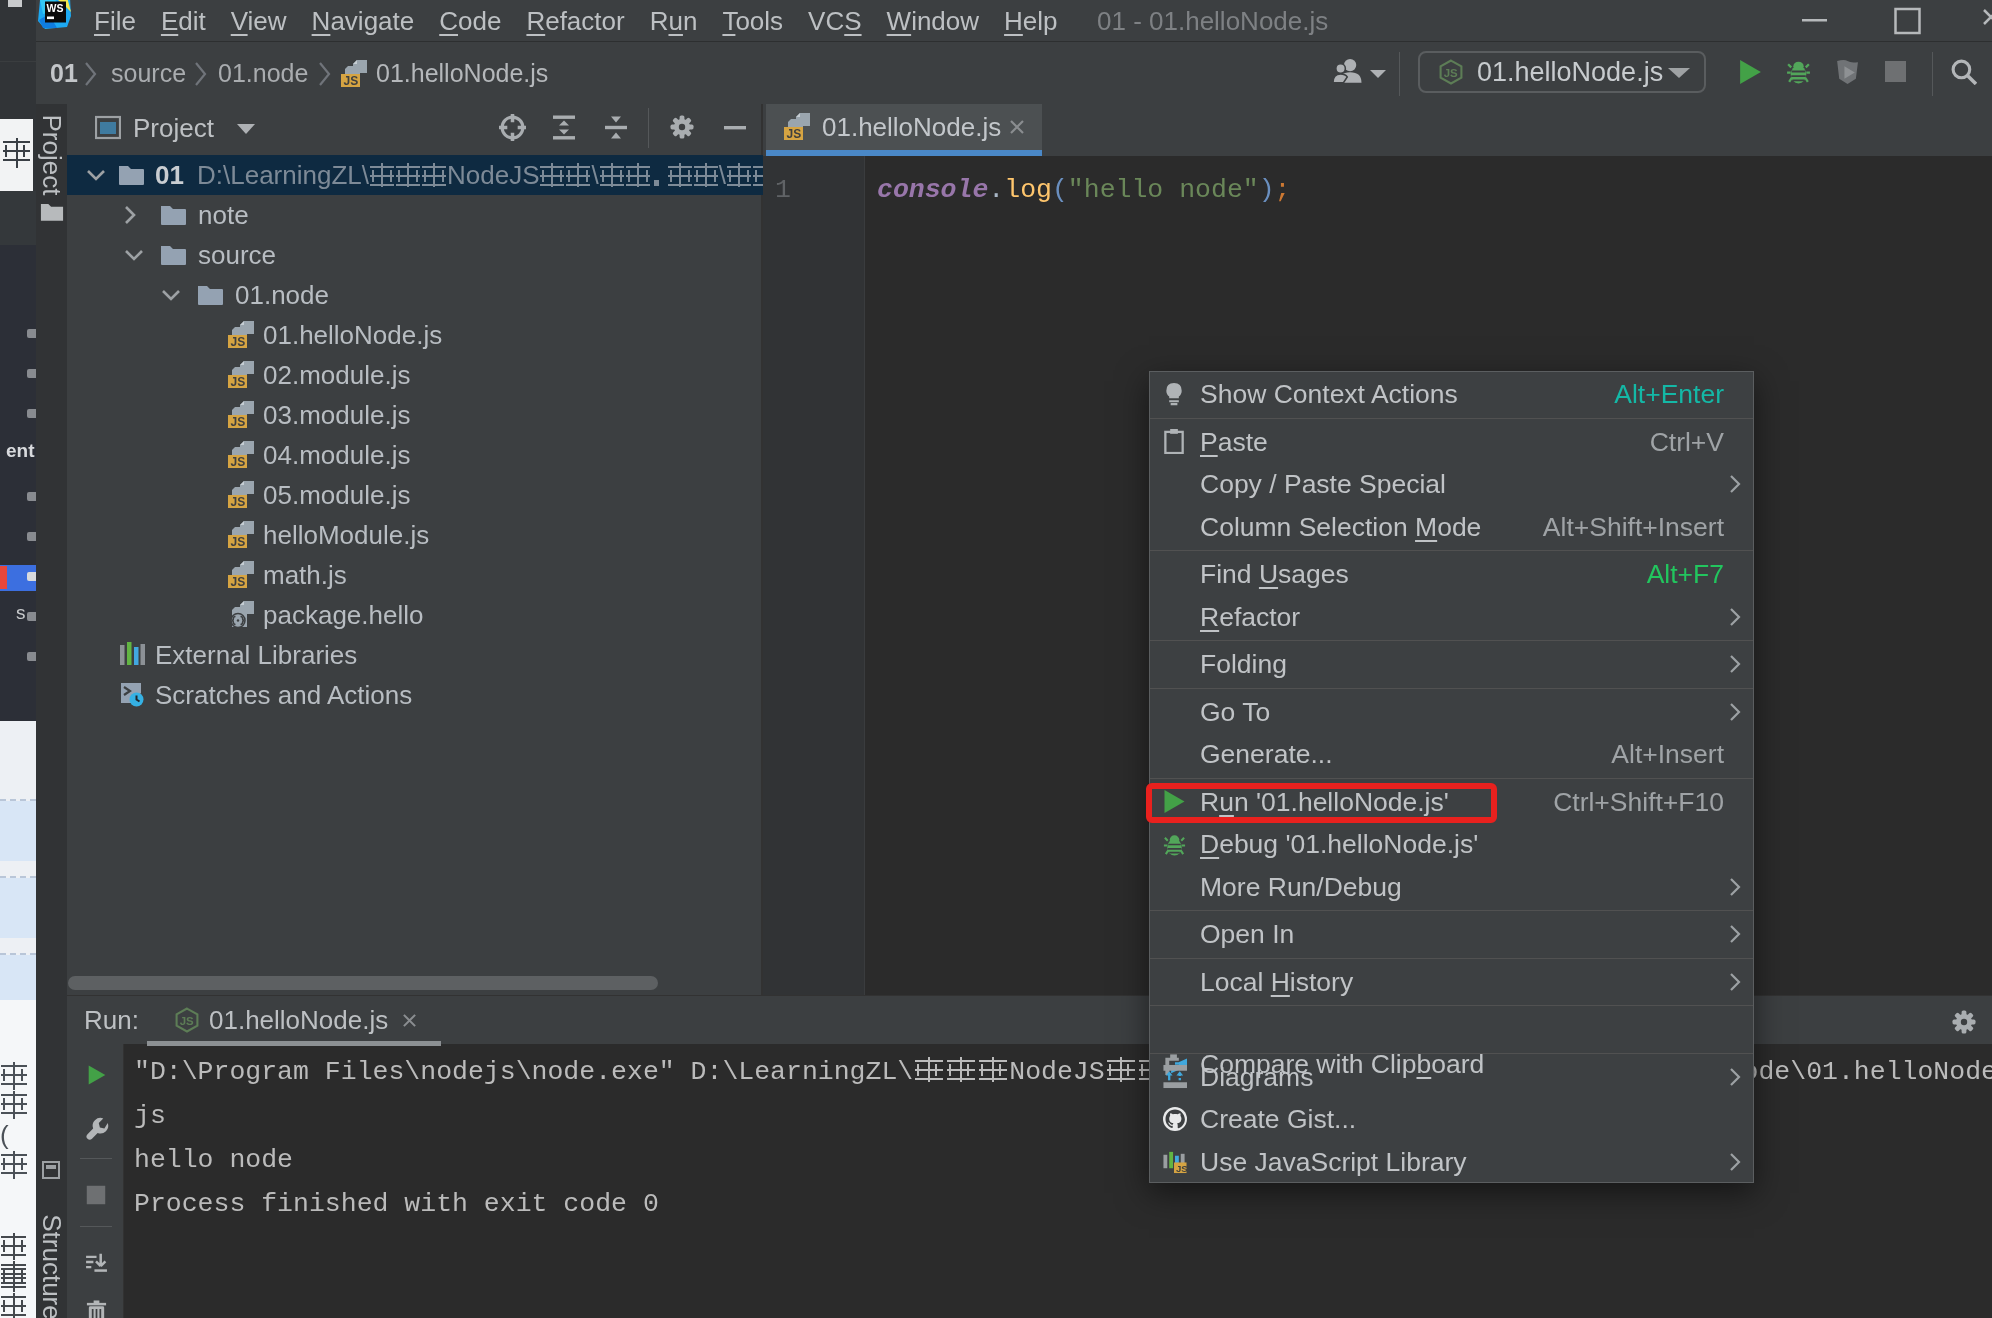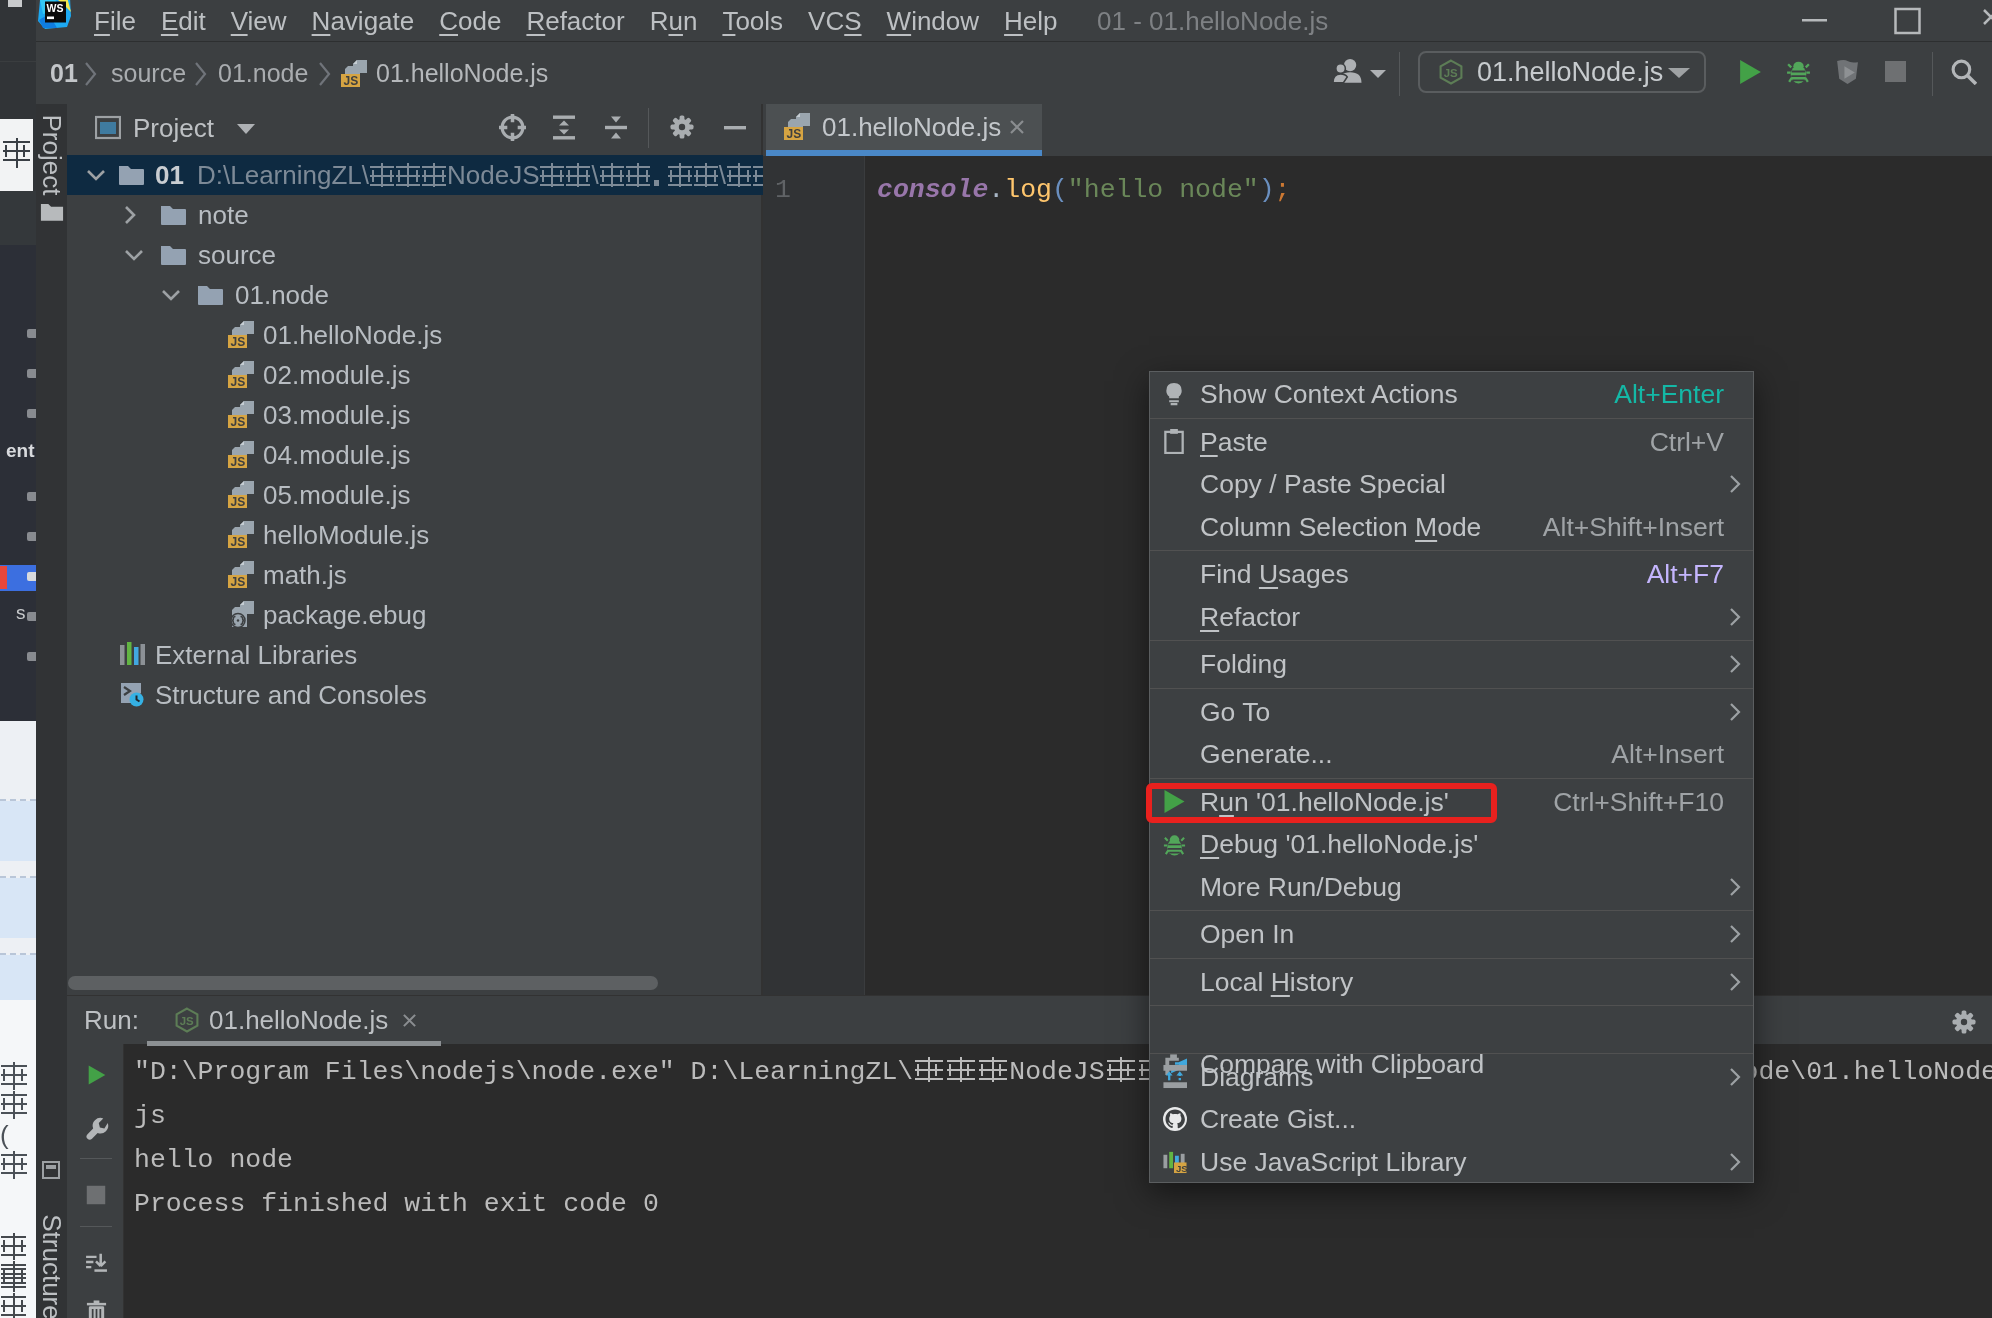--- a/index.html
+++ b/index.html
@@ -409,33 +409,33 @@
         <div class="abs" style="left:0;top:402px;width:696px;height:40px;line-height:40px;white-space:nowrap;">
           <svg class="abs" style="left:160px;top:6px" width="28" height="28" viewBox="0 0 28 28">
             <use href="#jsfile"></use>
           </svg>
           <div class="abs" style="left:196px;top:0;">math.js</div>
         </div>
         <div class="abs" style="left:0;top:442px;width:696px;height:40px;line-height:40px;white-space:nowrap;">
           <svg class="abs" style="left:160px;top:6px" width="28" height="28" viewBox="0 0 28 28">
             <use href="#pkgjson"></use>
           </svg>
-          <div class="abs" style="left:196px;top:0;">package.ebug</div>
+          <div class="abs" style="left:196px;top:0;">package.hello</div>
         </div>
         <div class="abs" style="left:0;top:482px;width:696px;height:40px;line-height:40px;white-space:nowrap;">
           <svg class="abs" style="left:52px;top:6px" width="28" height="28" viewBox="0 0 28 28">
             <use href="#extlib"></use>
           </svg>
           <div class="abs" style="left:88px;top:0;">External Libraries</div>
         </div>
         <div class="abs" style="left:0;top:522px;width:696px;height:40px;line-height:40px;white-space:nowrap;">
           <svg class="abs" style="left:52px;top:6px" width="28" height="28" viewBox="0 0 28 28">
             <use href="#scratches"></use>
           </svg>
-          <div class="abs" style="left:88px;top:0;">Structure and Consoles</div>
+          <div class="abs" style="left:88px;top:0;">Scratches and Actions</div>
         </div>
       </div>
 
     <div class="abs" style="left:1px;top:872px;width:590px;height:14px;background:#5d6062;border-radius:7px;"></div>
   </div>
 
   <div id="editor" class="abs" style="left:763px;top:104px;width:1229px;height:891px;background:#2b2b2b;">
     <div class="abs" style="left:0;top:0;width:1229px;height:52px;background:#3c3f41;"></div>
     <div class="abs" style="left:3px;top:0;width:276px;height:46px;background:#4c5052;">
       <svg class="abs" style="left:17px;top:9px" width="28" height="28" viewBox="0 0 28 28">
@@ -516,21 +516,21 @@
           <path d="M2 2 L10 10 L2 18" stroke="#9da1a4" stroke-width="2.2" fill="none"></path>
         </svg>
       </div>
       <div class="abs" style="left:0;top:133.5px;width:603px;height:42.5px;">
         <div class="abs" style="left:50px;top:0;height:42.5px;line-height:42.5px;">Column Selection <span style="text-decoration:underline;text-underline-offset:4px">M</span>ode</div>
         <div class="abs" style="right:29px;top:0;height:42.5px;line-height:42.5px;color:#9fa3a6;">Alt+Shift+Insert</div>
       </div>
       <div class="abs" style="left:0;top:178.0px;width:603px;height:1px;background:#515151"></div>
       <div class="abs" style="left:0;top:181.0px;width:603px;height:42.5px;">
         <div class="abs" style="left:50px;top:0;height:42.5px;line-height:42.5px;">Find <span style="text-decoration:underline;text-underline-offset:4px">U</span>sages</div>
-        <div class="abs" style="right:29px;top:0;height:42.5px;line-height:42.5px;color:#c4b5fd;">Alt+F7</div>
+        <div class="abs" style="right:29px;top:0;height:42.5px;line-height:42.5px;color:#22c55e;">Alt+F7</div>
       </div>
       <div class="abs" style="left:0;top:223.5px;width:603px;height:42.5px;">
         <div class="abs" style="left:50px;top:0;height:42.5px;line-height:42.5px;"><span style="text-decoration:underline;text-underline-offset:4px">R</span>efactor</div>
         <svg class="abs" style="right:12px;top:11.2px" width="12" height="20" viewBox="0 0 12 20">
           <path d="M2 2 L10 10 L2 18" stroke="#9da1a4" stroke-width="2.2" fill="none"></path>
         </svg>
       </div>
       <div class="abs" style="left:0;top:268.0px;width:603px;height:1px;background:#515151"></div>
       <div class="abs" style="left:0;top:271.0px;width:603px;height:42.5px;">
         <div class="abs" style="left:50px;top:0;height:42.5px;line-height:42.5px;">Folding</div>

